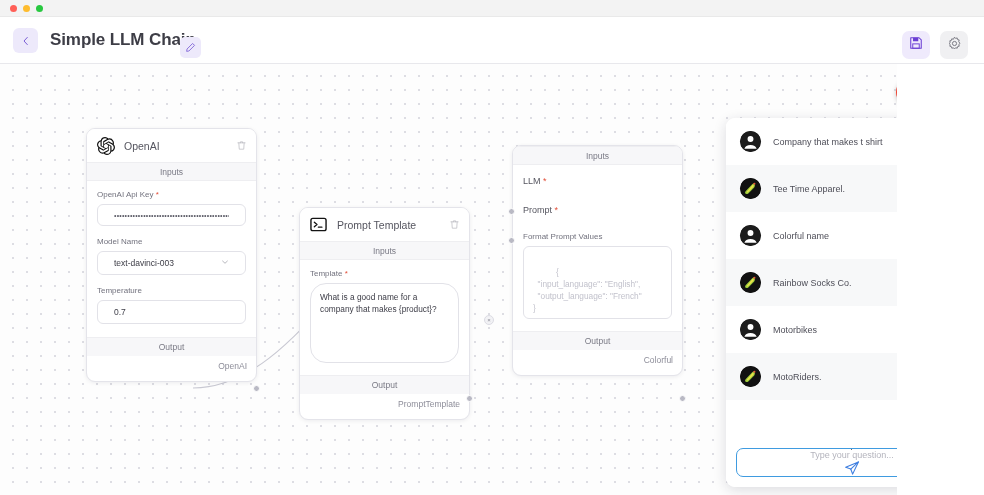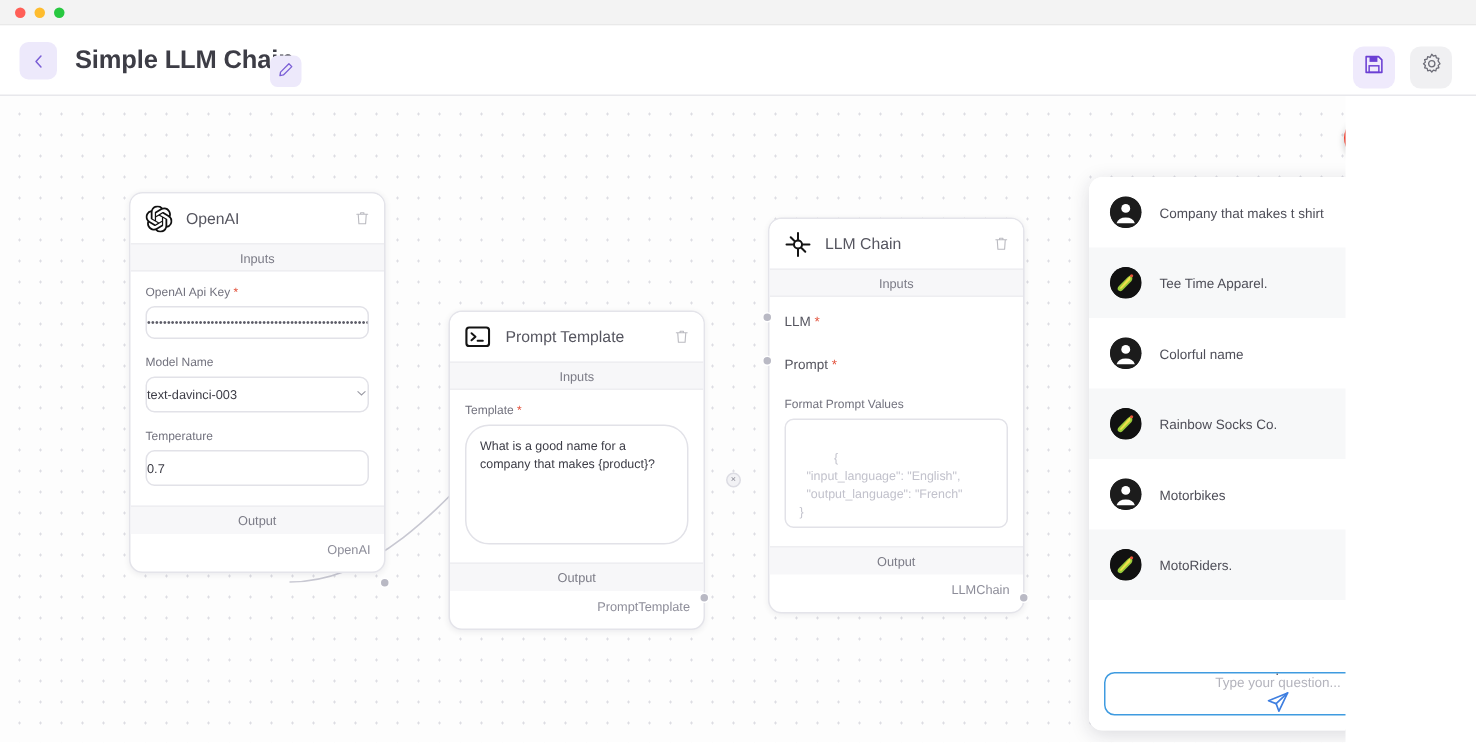--- a/index.html
+++ b/index.html
@@ -116,21 +116,21 @@
     display: flex; align-items: center; justify-content: center;
     font-size: 8.5px; color: #7b7b86;
   }
   .band.out { border-bottom: none; }
   .body { padding: 9px 10px 4px; }
   .lbl { font-size: 8px; color: #72727e; margin-bottom: 5px; }
   .req { color: #e2503a; }
   .field {
     border: 1px solid #e2e2e8; border-radius: 6px;
     background: #fff; font-size: 8.5px; color: #3c3c46;
-    padding: 6px 0; min-height: 22px;
+    padding: 6px 16px; min-height: 22px;
     display: flex; align-items: center;
   }
   .field.sel { justify-content: space-between; }
   .dots-pw {
     font-size: 7px; letter-spacing: 0.2px; color: #5d5d68;
     line-height: 1; overflow: hidden; white-space: nowrap;
     width: 100%;
   }
   .gap { height: 11px; }
   .footer-out {
@@ -340,35 +340,20 @@
         <div style="height:8px"></div>
       </div>
       <div class="band out">Output</div>
       <div class="footer-out">
         <span class="out-label">PromptTemplate</span>
       </div>
     </div>
     <div class="port" style="left:466px;top:331px;"></div>
 
     <div class="node" style="left:512px;top:81px;width:171px;">
-      <div class="node-head">
-        <span class="node-ico">
-          <svg width="18" height="18" viewBox="0 0 20 20">
-            <circle cx="10" cy="10" r="3" fill="none" stroke="#141414" stroke-width="1.5"></circle>
-            <path d="M10 1.5 V6.8 M10 13.2 V18.5 M1.5 10 H6.8 M13.2 10 H18.5" stroke="#141414" stroke-width="1.5" stroke-linecap="round"></path>
-            <path d="M4.6 4.6 L7.6 7.6 M12.4 12.4 L15.4 15.4" stroke="#141414" stroke-width="1.5" stroke-linecap="round"></path>
-          </svg>
-        </span>
-        <span class="node-title">LLM Chain</span>
-        <span class="trash">
-          <svg width="11" height="11" viewBox="0 0 14 14">
-            <path d="M2.4 3.6 h9.2 M5.6 3.6 V2.3 h2.8 v1.3 M3.6 3.6 l.55 8.1 h5.7 L10.4 3.6" fill="none" stroke="#83838e" stroke-width="0.95" stroke-linecap="round" stroke-linejoin="round"></path>
-          </svg>
-        </span>
-      </div>
       <div class="band">Inputs</div>
       <div class="body">
         <div class="in-row">
           <span>LLM</span>
             <span class="req">&nbsp;*</span>
         </div>
         <div class="in-row">
           <span>Prompt</span>
             <span class="req">&nbsp;*</span>
         </div>
@@ -376,21 +361,21 @@
         <div class="ta ph" style="height:73px;align-items:flex-start;white-space:pre;">
           <span>{
   "input_language": "English",
   "output_language": "French"
 }</span>
         </div>
         <div style="height:8px"></div>
       </div>
       <div class="band out">Output</div>
       <div class="footer-out">
-        <span class="out-label">LLMChain</span>
+        <span class="out-label">Colorful</span>
       </div>
     </div>
     <div class="port" style="left:508px;top:144px;"></div>
     <div class="port" style="left:508px;top:173px;"></div>
     <div class="port" style="left:679px;top:331px;"></div>
 
     <div class="chat">
       <div class="msgs">
 
         <div class="msg user">

